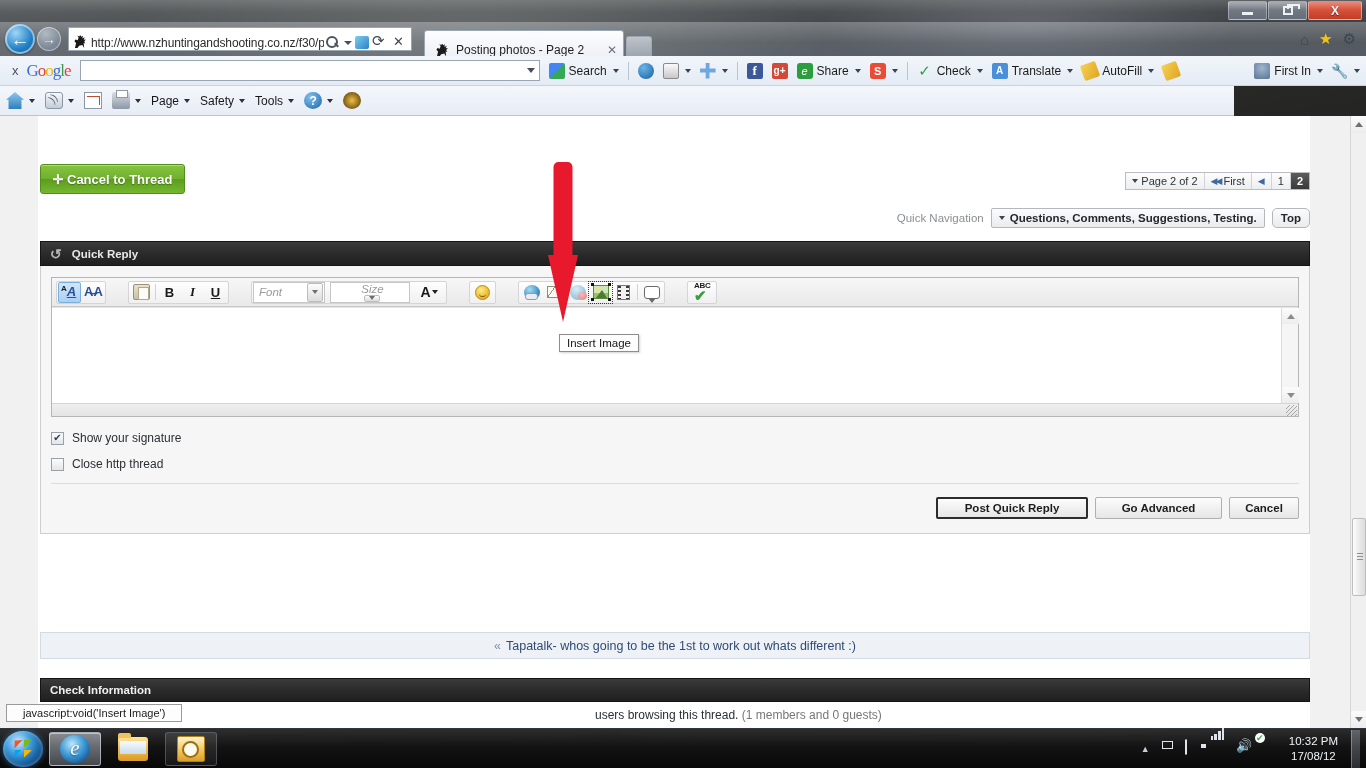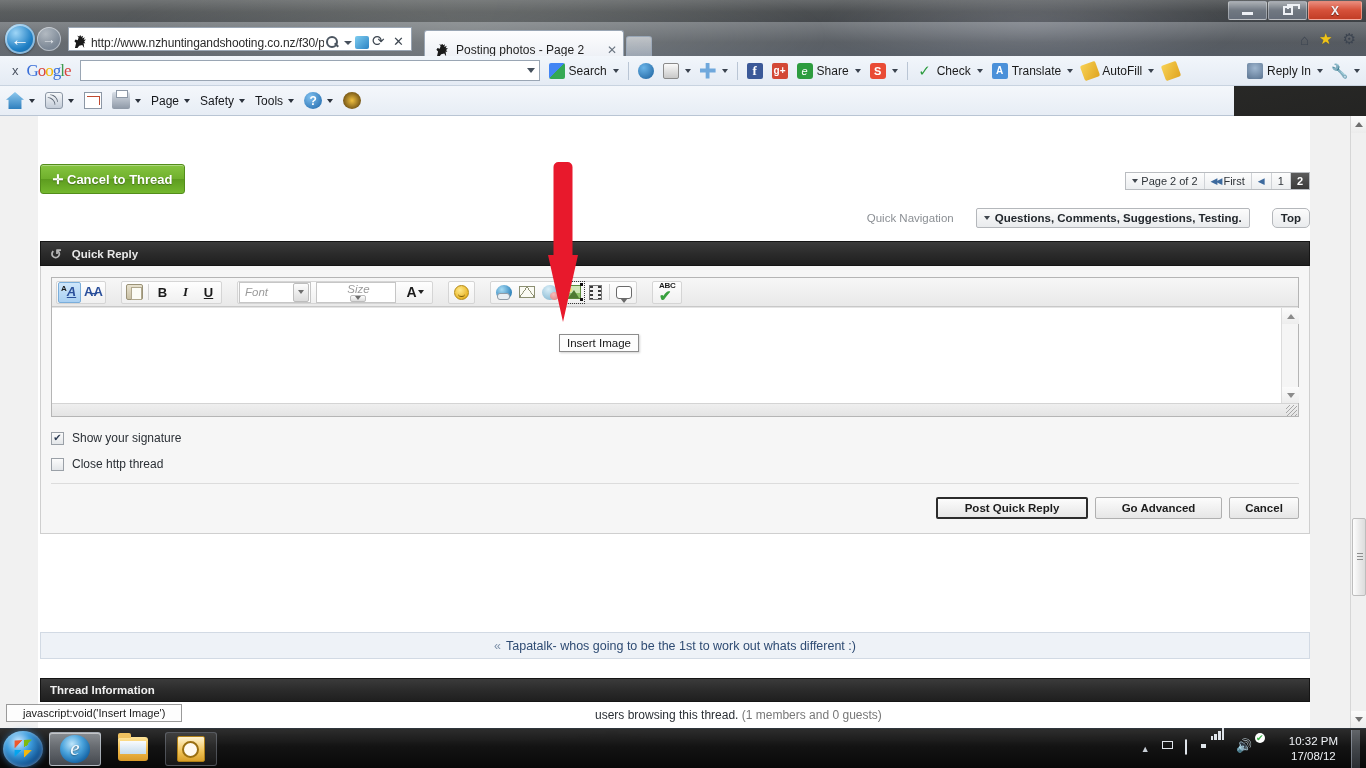--- a/index.html
+++ b/index.html
@@ -296,21 +296,21 @@
   .pg-caret-dn {
     border-left: 3.5px solid transparent; border-right: 3.5px solid transparent;
     border-top: 4.5px solid #40464d;
   }
   .pg-first-ico { font-size: 9px; color: #3d6a9e; letter-spacing: -2px; }
   .pg-prev-ico { font-size: 9px; color: #3d6a9e; }
 
   
   .quicknav {
     position: absolute; right: 56px; top: 208px;
-    display: flex; align-items: center; gap: 22px;
+    display: flex; align-items: center; gap: 7px;
   }
   .qn-label { font-size: 11.5px; color: #8b8f94; }
   .qn-select {
     height: 20px; padding: 0 7px;
     border: 1px solid #b4b7bb; border-radius: 2px;
     background: linear-gradient(180deg,#fcfcfc,#e9ebed);
     font-size: 11.5px; font-weight: bold; color: #23282d;
     display: flex; align-items: center; gap: 5px;
   }
   .qn-top {
@@ -335,21 +335,21 @@
   .qr-body {
     background: #f6f6f6; border: 1px solid #cfcfcf; border-top: none;
     padding: 11px 10px 10px 10px;
   }
   .editor-wrap {
     border: 1px solid #b5b5b5; background: #fff;
   }
   .editor-toolbar {
     height: 29px; background: linear-gradient(180deg,#f7f7f7,#e9e9e9);
     border-bottom: 1px solid #c8c8c8;
-    display: flex; align-items: center; padding: 0 4px; gap: 9px;
+    display: flex; align-items: center; padding: 0 4px; gap: 16px;
   }
   .tb-group {
     display: flex; align-items: center; height: 23px;
     border: 1px solid #d5d5d5; border-radius: 2px;
     background: linear-gradient(180deg,#fefefe,#f0f0f0);
     margin-right: 6px; padding: 0 1px;
   }
   .tb-btn {
     width: 23px; height: 21px; display: flex; align-items: center; justify-content: center;
     font-size: 13px; color: #1a1a1a; position: relative; cursor: pointer;
@@ -823,21 +823,21 @@
       <div class="gt-item">
         <span class="gicon gi-pencil"></span>
         <span>AutoFill</span>
         <span class="gt-caret"></span>
       </div>
       <div class="gt-item">
         <span class="gicon gi-pencil"></span>
       </div>
       <div class="gt-item" style="margin-left:auto">
         <span class="gicon gi-user"></span>
-        <span>Reply In</span>
+        <span>First In</span>
         <span class="gt-caret"></span>
       </div>
       <div class="gt-item">
         <span class="gicon gi-wrench">🔧</span>
         <span class="gt-caret"></span>
       </div>
     </div>
 
     <div class="cmdbar">
       <div class="cb-item">
@@ -1043,21 +1043,21 @@
         </div>
       </div>
     </div>
 
     <div class="tapatalk">
       <span class="tt-chev">«</span>
       <a class="tt-link" href="#">Tapatalk- whos going to be the 1st to work out whats different :)</a>
     </div>
 
     <div class="thread-info">
-      <div class="ti-header">Thread Information</div>
+      <div class="ti-header">Check Information</div>
       <div class="ti-body">
         <span style="visibility:hidden">1000000000000000000</span><span>users browsing this thread.</span>
         <span class="muted">(1 members and 0 guests)</span>
       </div>
     </div>
 
     <div class="page-scroll">
       <div class="ps-arrow up">
           <i></i>
         </div>

